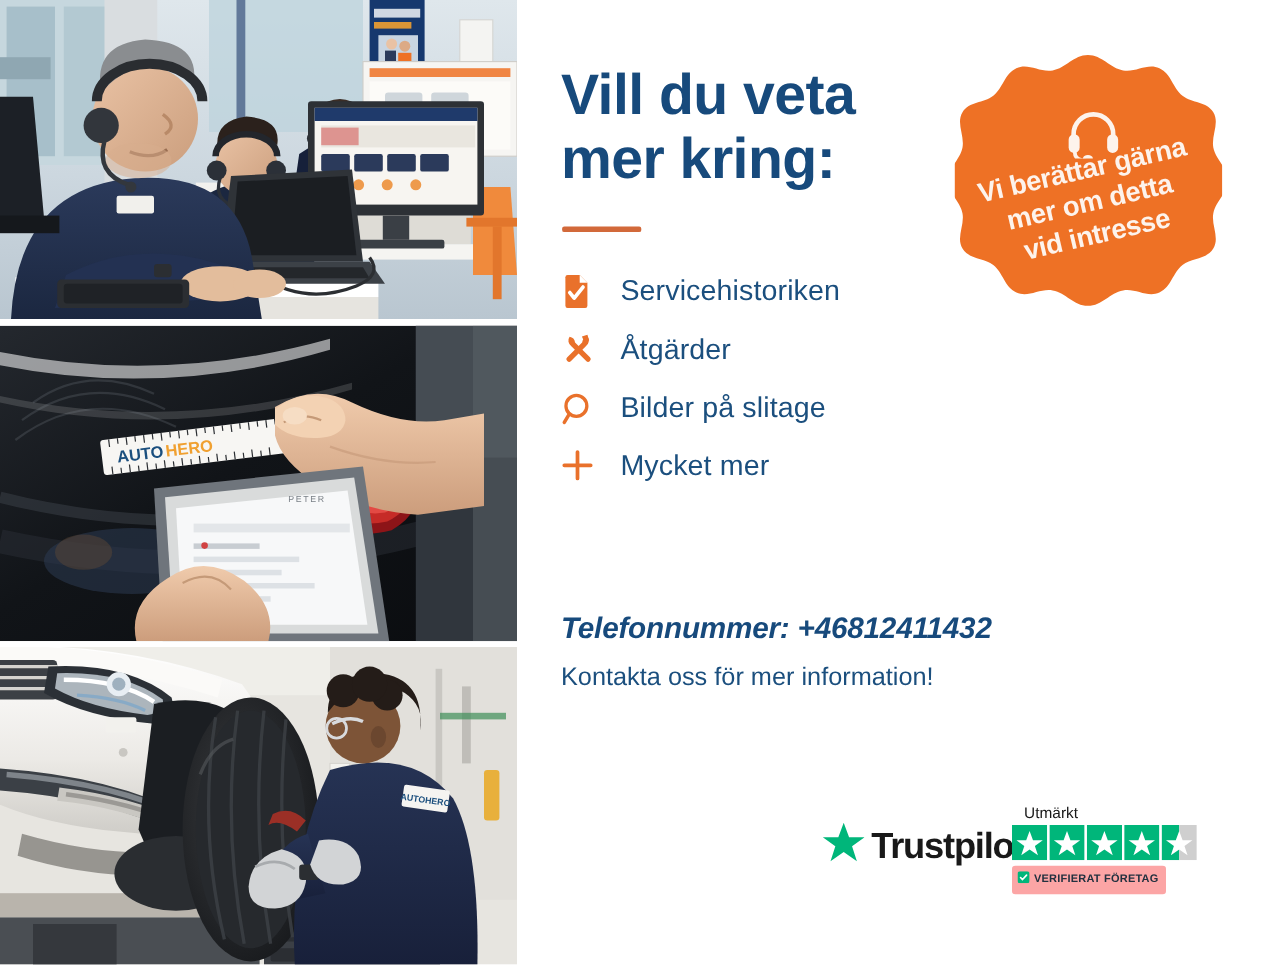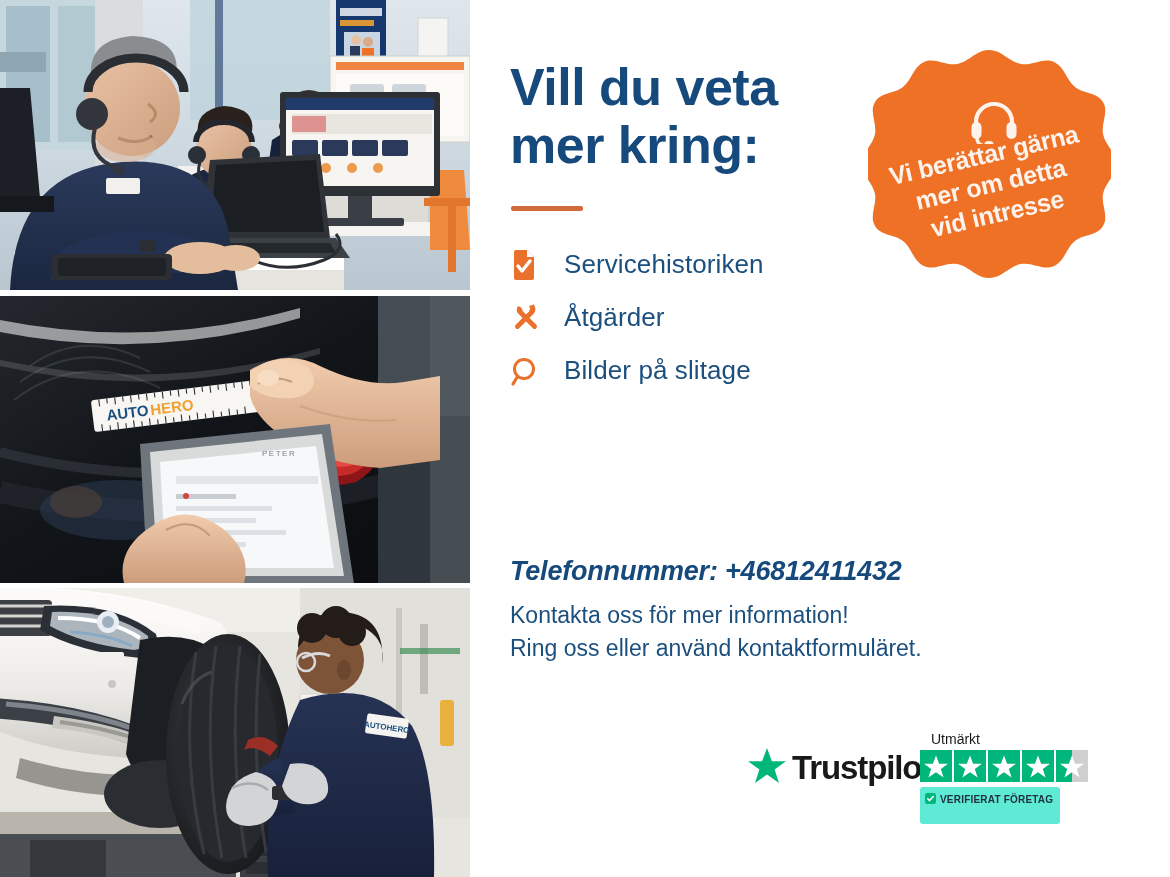--- a/index.html
+++ b/index.html
@@ -50,21 +50,21 @@
   
   .trustpilot { position:absolute; left:278px; top:731px; width:360px; height:90px; }
   .tp-logo { position:absolute; left:0; top:17px; display:flex; align-items:center; gap:6px; }
   .tp-logo .tp-word { font-size:33px; font-weight:bold; color:#191919; letter-spacing:-1.1px; }
   .tp-right { position:absolute; left:172px; top:0; width:180px; }
   .tp-utmarkt { font-size:14px; color:#191919; margin-left:11px; margin-bottom:3px; }
   .tp-stars { display:flex; gap:2px; }
   .tp-stars .st { width:32px; height:32px; position:relative; }
   .tp-verified {
     margin-top:5px; display:inline-flex; align-items:center; gap:4px;
-    background:#5eead4; border-radius:3px; padding:3px 7px 16px 5px;
+    background:#fca5a5; border-radius:3px; padding:3px 7px 5px 5px;
   }
   .tp-verified .vtxt { font-size:10px; font-weight:bold; color:#22313f; letter-spacing:0.2px; }
 
   
   .badge { position:absolute; left:398px; top:47px; width:243px; height:252px; }
   .badge-blob { position:absolute; inset:0; }
   .badge-head { position:absolute; left:101px; top:53px; width:50px; height:44px; }
   .badge-text {
     position:absolute; left:20px; top:92px; width:205px;
     transform: rotate(-13deg);
@@ -442,27 +442,34 @@
         <span class="ico">
           <svg width="30" height="32" viewBox="0 0 30 32">
             <circle cx="14" cy="14" r="9.5" fill="none" stroke="#e9712b" stroke-width="3"></circle>
             <path d="M7.5 21.5 L3 29" fill="none" stroke="#e9712b" stroke-width="3.2" stroke-linecap="round"></path>
           </svg>
         </span>
         <span class="lbl">Bilder på slitage</span>
       </li>
 
 
+      <li class="feature">
+        <span class="ico">
+          <svg width="30" height="30" viewBox="0 0 30 30">
+            <path d="M15 3 V27 M3 15 H27" fill="none" stroke="#e9712b" stroke-width="3.4" stroke-linecap="round"></path>
+          </svg>
+        </span>
+        <span class="lbl">Mycket mer</span>
+      </li>
     </ul>
 
     <div class="contact">
       <div class="tel">Telefonnummer: +46812411432</div>
       <div class="ctext">
         <span>Kontakta oss för mer information!</span>
-        <span>Ring oss eller använd kontaktformuläret.</span>
       </div>
     </div>
 
     <div class="trustpilot">
       <div class="tp-logo">
         <span>
           <svg width="38" height="36" viewBox="0 0 38 36">
             <path d="M19 0 l4.9 13.2 L38 13.2 l-11.4 8.2 L31 35 L19 26.6 L7 35 l4.4 -13.6 L0 13.2 l14.1 0z" fill="#00b67a"></path>
           </svg>
         </span>

